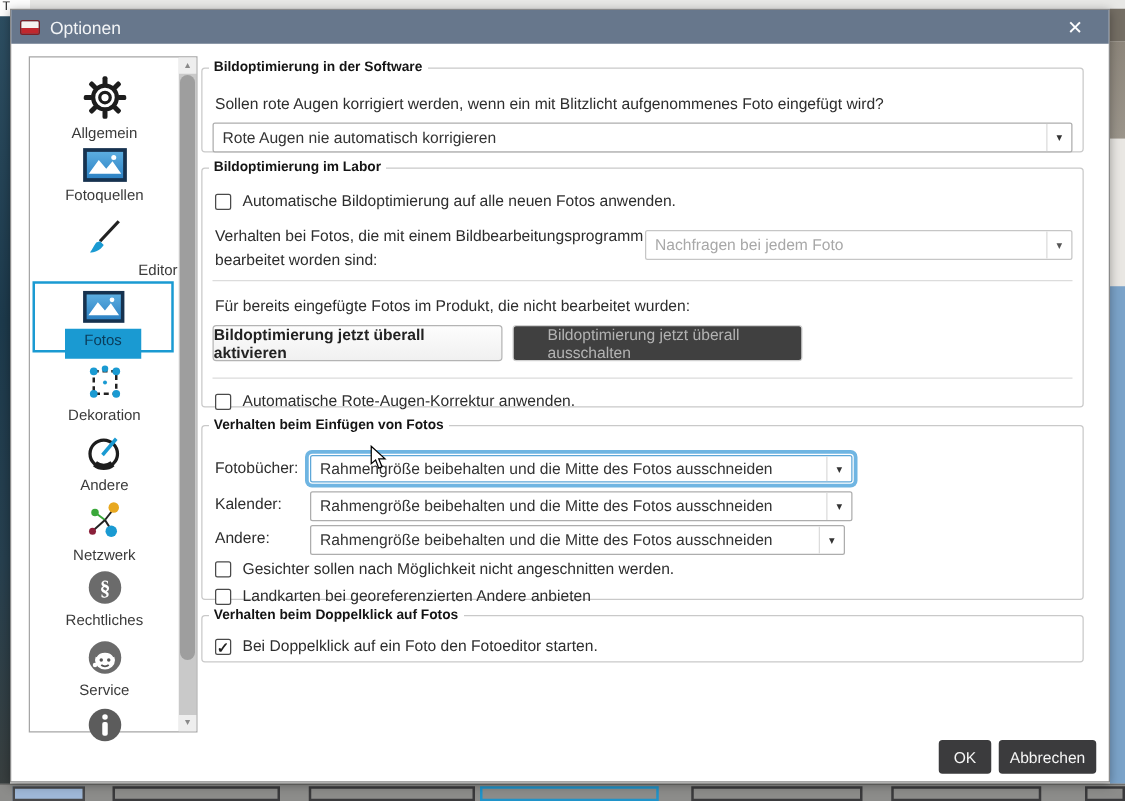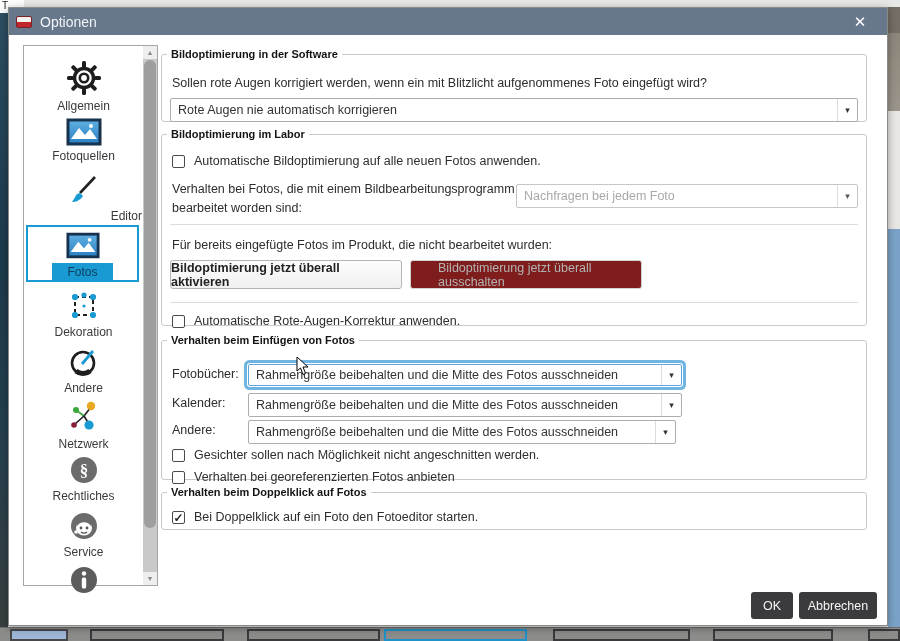--- a/index.html
+++ b/index.html
@@ -40,21 +40,21 @@
     color:#ffffff; font-size:15px; display:flex; align-items:center; justify-content:center; }
 
   
   #sidebar { left:14px; top:37px; width:135px; height:541px; background:#fff;
     border:1px solid #a6a6a6; }
   .sb-item { position:absolute; left:1px; width:117px; text-align:center; }
   .sb-icon { display:flex; justify-content:center; }
   .sb-label { font-size:12px; color:#3a3a3a; margin-top:3px; }
   #fotos-sel { position:absolute; left:2px; top:179px; width:113px; height:57px;
     border:2px solid #1a9ad2; background:#fff; }
-  #fotos-tab { position:absolute; left:24px; top:36px; width:61px; height:19px;
+  #fotos-tab { position:absolute; left:24px; top:36px; width:61px; height:24px;
     background:#1a9ad2; color:#0b3c5a; font-size:12px; line-height:19px; text-align:center; }
 
   
   #sb-scroll { position:absolute; right:0; top:0; width:14px; height:539px; background:#c9c9c9; }
   .sb-arrow { position:absolute; left:0; width:14px; height:13px; background:#eeeeee;
     color:#8a8a8a; font-size:7px; text-align:center; line-height:13px; }
   #sb-thumb { position:absolute; left:1px; top:14px; width:12px; height:468px;
     background:#9e9e9e; border-radius:6px; }
 
   
@@ -76,21 +76,21 @@
   .cb { width:13px; height:13px; border:1px solid #4a4a4a; border-radius:2px;
     background:#fff; margin-right:9px; flex:none; font-size:12px; line-height:12px;
     text-align:center; color:#222; font-weight:bold; }
   .cb-label { font-size:12.5px; color:#2d2d2d; }
 
   .divider { position:absolute; left:8px; width:688px; height:1px; background:#dcdcdc; }
 
   .pushbtn { position:absolute; height:29px; border:1px solid #b4b4b4; border-radius:3px;
     background:linear-gradient(180deg,#fdfdfd,#f0f0f0); font-size:12.5px; color:#222;
     display:flex; align-items:center; justify-content:center; }
-  .pushbtn.disabled { color:#b3b3b3; border-color:#d2d2d2; background:#7f1d1d;padding-left:27px; }
+  .pushbtn.disabled { color:#b3b3b3; border-color:#d2d2d2; background:#404040;padding-left:27px; }
 
   .darkbtn { position:absolute; height:27px; background:#3b3b3d; border-radius:3px;
     color:#f5f5f5; font-size:12.5px; display:flex; align-items:center; justify-content:center;
     top:584px; }
   #ok-btn { left:742px; width:42px; }
   #cancel-btn { left:790px; width:78px; }
 
   #cursor { left:296px; top:356px; width:14px; height:20px; }
 </style>
 </head>
@@ -332,21 +332,21 @@
       <span>Rahmengröße beibehalten und die Mitte des Fotos ausschneiden</span>
       <span class="dd-btn">▾</span>
     </div>
 
     <div class="cb-row" style="left:10px; top:102px;">
       <span class="cb"></span>
       <span class="cb-label">Gesichter sollen nach Möglichkeit nicht angeschnitten werden.</span>
     </div>
     <div class="cb-row" style="left:10px; top:124px;">
       <span class="cb"></span>
-      <span class="cb-label">Verhalten bei georeferenzierten Fotos anbieten</span>
+      <span class="cb-label">Landkarten bei georeferenzierten Andere anbieten</span>
     </div>
   </fieldset>
 
   <fieldset style="left:152px; top:478px; width:706px; height:44px;">
     <legend>Verhalten beim Doppelklick auf Fotos</legend>
     <div class="cb-row" style="left:10px; top:12px;">
       <span class="cb">✓</span>
       <span class="cb-label">Bei Doppelklick auf ein Foto den Fotoeditor starten.</span>
     </div>
   </fieldset>

